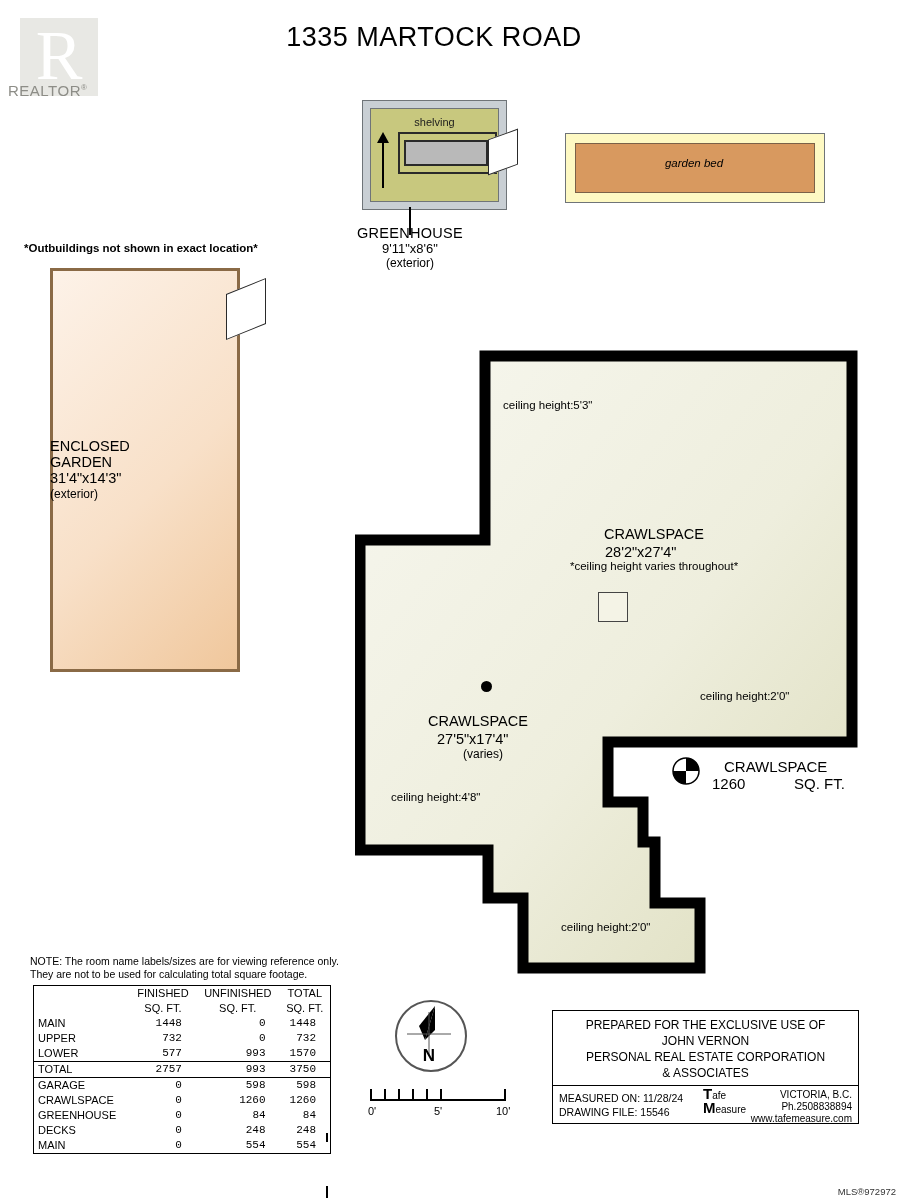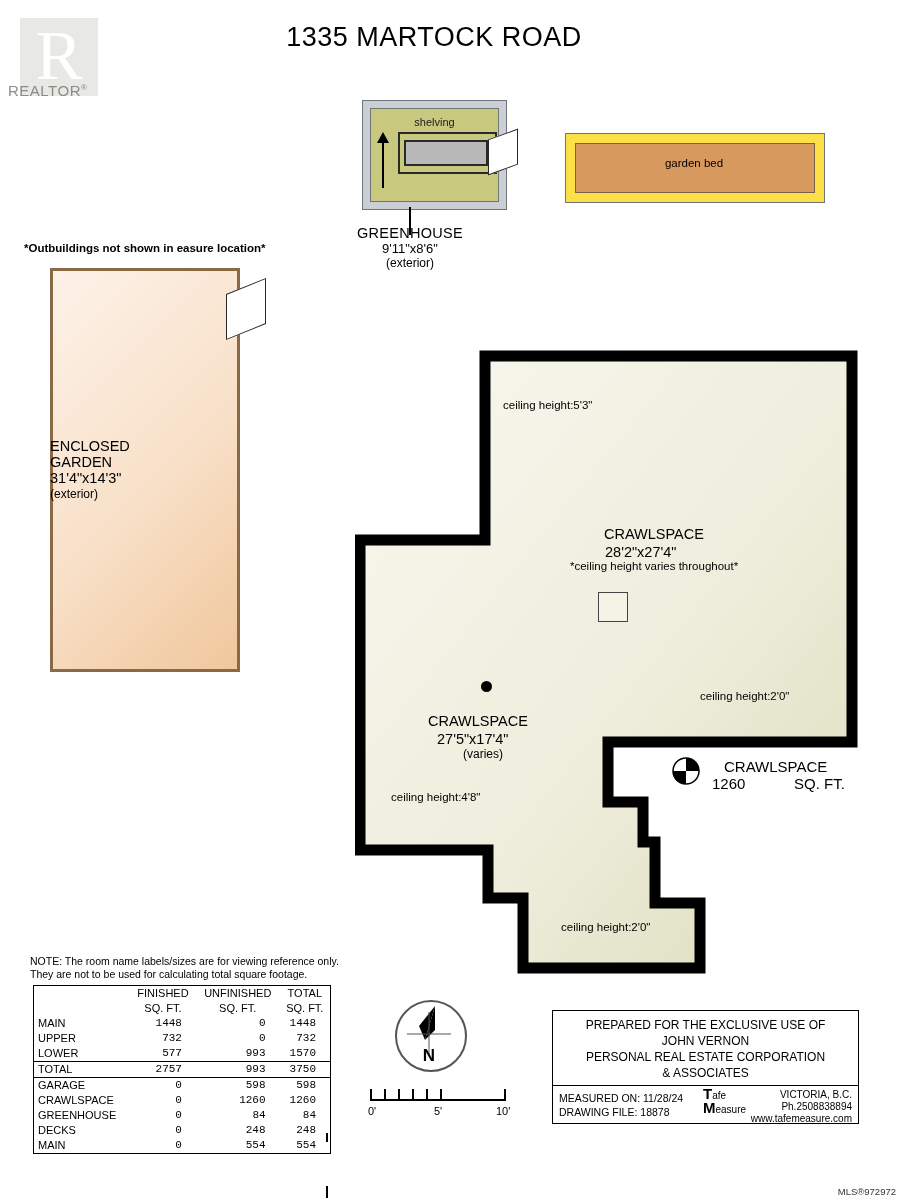--- a/index.html
+++ b/index.html
@@ -66,21 +66,21 @@
   }
   #greenhouse-leader{left:409px;top:207px;width:2px;height:28px;background:#000;}
   #greenhouse-caption{
     left:320px;top:226px;width:180px;text-align:center;line-height:15px;
   }
   #greenhouse-caption .t1{font-size:14.5px;font-weight:400;letter-spacing:.3px;}
   #greenhouse-caption .t2{font-size:13px;}
   #greenhouse-caption .t3{font-size:12px;}
   
   #garden-bed{left:565px;top:133px;width:258px;height:68px;
-    background:#fde047;border:1px solid #6f7478;}
+    background:#fef9c3;border:1px solid #6f7478;font-style:italic;}
   #garden-bed .fill{
     position:absolute;left:9px;top:9px;right:9px;bottom:9px;
     background:#d8995f;border:1px solid #7a6148;
   }
   #garden-bed .lbl{
     position:absolute;left:0;top:23px;width:256px;text-align:center;font-size:11.5px;
   }
   
   #outbuildings-note{left:24px;top:242px;font-size:11.5px;font-weight:bold;}
   
@@ -179,21 +179,21 @@
   <div class="t1">GREENHOUSE</div>
   <div class="t2">9'11"x8'6"</div>
   <div class="t3">(exterior)</div>
 </div>
 
 <div class="abs" id="garden-bed">
   <div class="fill"></div>
   <div class="lbl">garden bed</div>
 </div>
 
-<div class="abs" id="outbuildings-note">*Outbuildings not shown in easure location*</div>
+<div class="abs" id="outbuildings-note">*Outbuildings not shown in exact location*</div>
 
 <div class="abs" id="enclosed-garden">
   <div class="body"></div>
   <div class="door"></div>
 </div>
 <div class="abs" id="eg-caption">
   <div class="t1">ENCLOSED</div>
   <div class="t1">GARDEN</div>
   <div class="t2">31'4"x14'3"</div>
   <div class="t3">(exterior)</div>
@@ -344,21 +344,21 @@
     <div>&amp; ASSOCIATES</div>
   </div>
   <div class="sep bot">
     <div class="bl">
       <div>
         <span>MEASURED ON:</span>
         <span>11/28/24</span>
       </div>
       <div>
         <span>DRAWING FILE:</span>
-        <span>18878</span>
+        <span>15546</span>
       </div>
     </div>
     <div class="logo">
       <div><b>T</b><span>afe</span></div>
       <div><b>M</b><span>easure</span></div>
     </div>
     <div class="br">
       <div>VICTORIA, B.C.</div>
       <div>Ph.2508838894</div>
       <div>www.tafemeasure.com</div>

